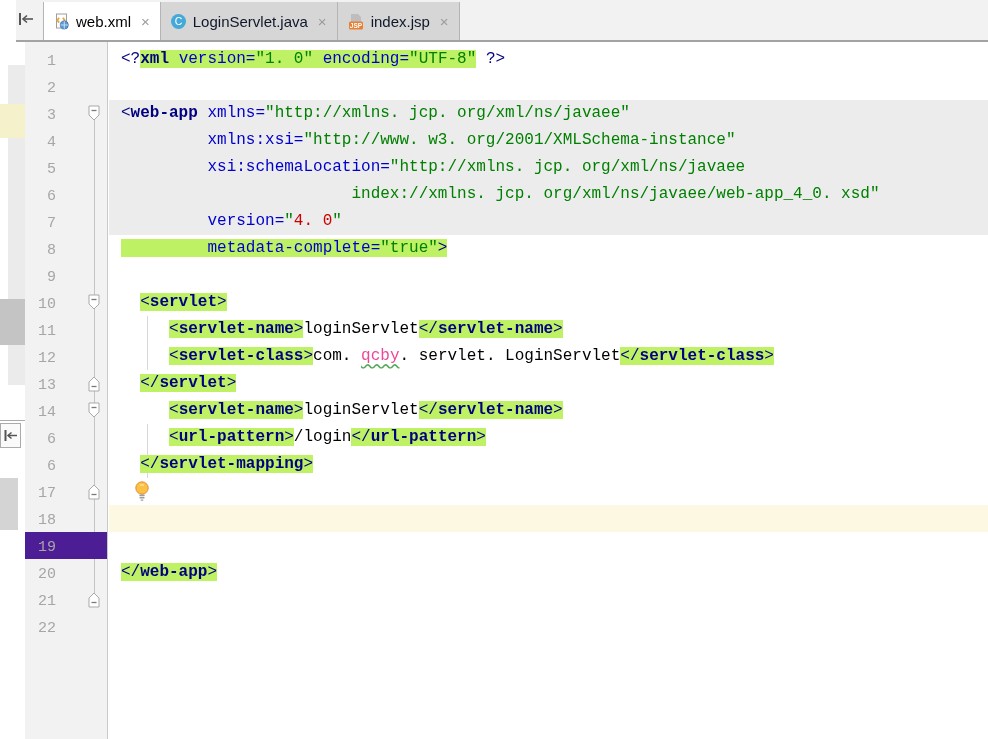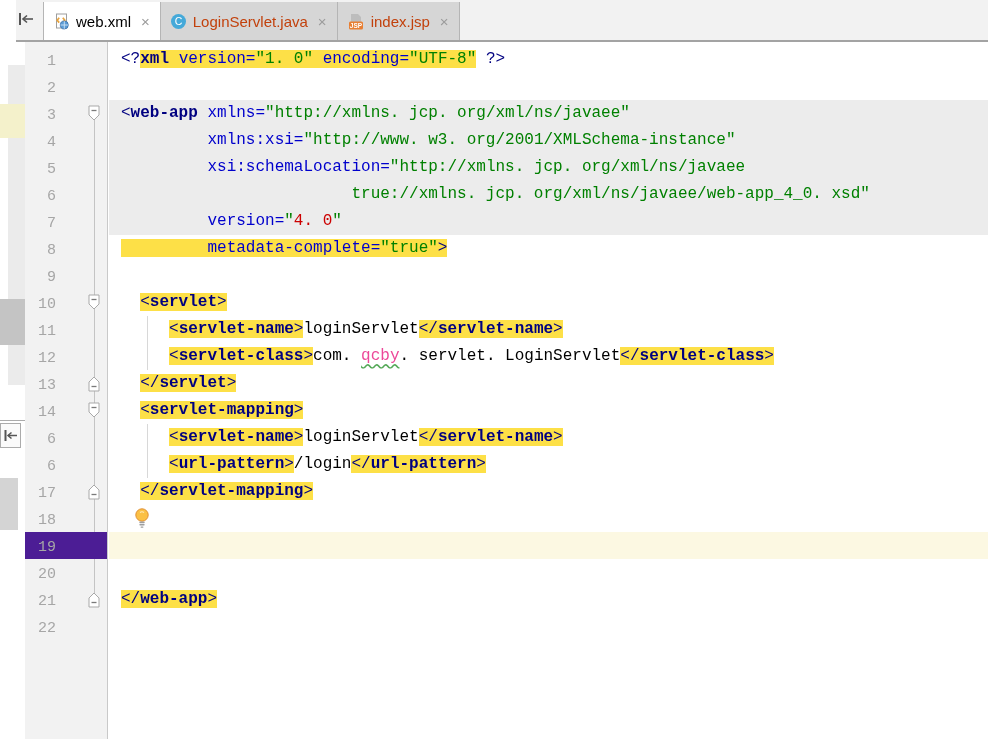--- a/index.html
+++ b/index.html
@@ -8,21 +8,21 @@
   .app { position: relative; width: 988px; height: 739px; background:#fff; }
 
   
   .tabbar { position:absolute; left:16px; top:0; width:988px; height:42px;
             background:#F2F2F2; border-bottom:2px solid #A3A3A3; }
   .dock-top { position:absolute; left:1px; top:11px; width:18px; height:16px; cursor:pointer; }
   .tabs { position:absolute; left:27px; top:2px; height:38px; display:flex; }
   .tab { display:flex; align-items:center; gap:6px; padding:0 10px 0 9px; height:38px;
          background:#D6D6D6; border-right:1px solid #B5B5B5; cursor:pointer; }
   .tab.active { background:#FFFFFF; border-left:1px solid #B5B5B5; }
-  .tab .tlabel { font-size:15px; color:#c2410c; white-space:nowrap; }
+  .tab .tlabel { font-size:15px; color:#0f172a; white-space:nowrap; }
   .tab.active .tlabel { color:#000; }
   .tab .tclose { font-size:15px; color:#9B9B9B; margin-left:4px; cursor:pointer; }
   .tab svg { display:block; }
 
   
   .left-strip { position:absolute; left:0; top:42px; width:25px; bottom:0; background:#fff; }
   .ls-col    { position:absolute; left:8px;  top:23px;  width:17px; height:320px; background:#EBEBEB; }
   .ls-yellow { position:absolute; left:0;    top:62px;  width:25px; height:34px;  background:#F4F1CB; }
   .ls-dark   { position:absolute; left:0;    top:257px; width:25px; height:46px;  background:#C4C4C4; }
   .ls-div    { position:absolute; left:0;    top:378px; width:25px; height:1px;   background:#ABABAB; }
@@ -42,21 +42,21 @@
   .fold { position:absolute; left:62px; top:4px; width:14px; height:19px; cursor:pointer; }
 
   
   .code-pane { position:absolute; left:109px; top:42px; right:0; bottom:0;
                background:#fff; padding-top:4px; overflow:hidden; }
   .c-row { position:relative; height:27px; line-height:27px; white-space:pre;
            padding-left:12px; font-family:"Liberation Mono", monospace; font-size:16px;
            cursor:text; }
   .c-row.fullbg { background:#ECECEC; }
   .c-row.caret  { background:#FCF8E2; }
-  .tagbg { background:#fde047; }
+  .tagbg { background:#bef264; }
   .seg-br  { color:#000080; }
   .seg-tag { color:#000080; font-weight:bold; }
   .seg-attr{ color:#0000CC; }
   .seg-val { color:#008000; }
   .seg-num { color:#CC0000;margin-top:16px; }
   .seg-txt { color:#000000;text-align:right; }
   .seg-sp  { color:#000000; }
   .seg-typo{ color:#ec4899; text-decoration:underline; text-decoration-style:wavy;
              text-decoration-color:#54A857; text-underline-offset:3px; }
   .bulb { position:absolute; left:24px; top:2px; width:18px; height:22px; cursor:pointer; }
@@ -179,29 +179,28 @@
   <div class="code-pane">
     <div class="indent-guide guide-b"></div>
     <div class="indent-guide guide-a1"></div>
     <div class="indent-guide guide-a2"></div>
     <div class="scroll-strip"></div>
   <div class="c-row"><span class="seg-br">&lt;?</span><span class="seg-tag tagbg">xml</span><span class="seg-sp tagbg"> </span><span class="seg-attr tagbg">version=</span><span class="seg-val tagbg">"1. 0"</span><span class="seg-sp tagbg"> </span><span class="seg-attr tagbg">encoding=</span><span class="seg-val tagbg">"UTF-8"</span><span class="seg-br"> ?&gt;</span></div>
       <div class="c-row"></div>
       <div class="c-row fullbg"><span class="seg-br">&lt;</span><span class="seg-tag">web-app</span><span class="seg-sp"> </span><span class="seg-attr">xmlns=</span><span class="seg-val">"http://xmlns. jcp. org/xml/ns/javaee"</span></div>
       <div class="c-row fullbg"><span class="seg-sp">         </span><span class="seg-attr">xmlns:xsi=</span><span class="seg-val">"http://www. w3. org/2001/XMLSchema-instance"</span></div>
       <div class="c-row fullbg"><span class="seg-sp">         </span><span class="seg-attr">xsi:schemaLocation=</span><span class="seg-val">"http://xmlns. jcp. org/xml/ns/javaee</span></div>
-      <div class="c-row fullbg"><span class="seg-sp">                        </span><span class="seg-val">true://xmlns. jcp. org/xml/ns/javaee/web-app_4_0. xsd"</span></div>
+      <div class="c-row fullbg"><span class="seg-sp">                        </span><span class="seg-val">index://xmlns. jcp. org/xml/ns/javaee/web-app_4_0. xsd"</span></div>
       <div class="c-row fullbg"><span class="seg-sp">         </span><span class="seg-attr">version=</span><span class="seg-val">"</span><span class="seg-num">4. 0</span><span class="seg-val">"</span></div>
       <div class="c-row"><span class="seg-sp tagbg">         </span><span class="seg-attr tagbg">metadata-complete=</span><span class="seg-val tagbg">"true"</span><span class="seg-br tagbg">&gt;</span></div>
       <div class="c-row"></div>
       <div class="c-row"><span class="seg-sp">  </span><span class="seg-br tagbg">&lt;</span><span class="seg-tag tagbg">servlet</span><span class="seg-br tagbg">&gt;</span></div>
       <div class="c-row"><span class="seg-sp">     </span><span class="seg-br tagbg">&lt;</span><span class="seg-tag tagbg">servlet-name</span><span class="seg-br tagbg">&gt;</span><span class="seg-txt">loginServlet</span><span class="seg-br tagbg">&lt;/</span><span class="seg-tag tagbg">servlet-name</span><span class="seg-br tagbg">&gt;</span></div>
       <div class="c-row"><span class="seg-sp">     </span><span class="seg-br tagbg">&lt;</span><span class="seg-tag tagbg">servlet-class</span><span class="seg-br tagbg">&gt;</span><span class="seg-txt">com. </span><span class="seg-typo">qcby</span><span class="seg-txt">. servlet. LoginServlet</span><span class="seg-br tagbg">&lt;/</span><span class="seg-tag tagbg">servlet-class</span><span class="seg-br tagbg">&gt;</span></div>
       <div class="c-row"><span class="seg-sp">  </span><span class="seg-br tagbg">&lt;/</span><span class="seg-tag tagbg">servlet</span><span class="seg-br tagbg">&gt;</span></div>
-      <div class="c-row"><span class="seg-sp">  </span><span class="seg-br tagbg">&lt;</span><span class="seg-tag tagbg">servlet-mapping</span><span class="seg-br tagbg">&gt;</span></div>
       <div class="c-row"><span class="seg-sp">     </span><span class="seg-br tagbg">&lt;</span><span class="seg-tag tagbg">servlet-name</span><span class="seg-br tagbg">&gt;</span><span class="seg-txt">loginServlet</span><span class="seg-br tagbg">&lt;/</span><span class="seg-tag tagbg">servlet-name</span><span class="seg-br tagbg">&gt;</span></div>
       <div class="c-row"><span class="seg-sp">     </span><span class="seg-br tagbg">&lt;</span><span class="seg-tag tagbg">url-pattern</span><span class="seg-br tagbg">&gt;</span><span class="seg-txt">/login</span><span class="seg-br tagbg">&lt;/</span><span class="seg-tag tagbg">url-pattern</span><span class="seg-br tagbg">&gt;</span></div>
       <div class="c-row"><span class="seg-sp">  </span><span class="seg-br tagbg">&lt;/</span><span class="seg-tag tagbg">servlet-mapping</span><span class="seg-br tagbg">&gt;</span></div>
       <div class="c-row"><span class="bulb"><svg width="18" height="22" viewBox="0 0 18 22">
             <circle cx="9" cy="8" r="6.2" fill="#FBC044" stroke="#E09137"></circle>
             <path d="M7 5.5 q2 -1.5 4 0" stroke="#Fde9b8" stroke-width="1.2" fill="none"></path>
             <rect x="6.3" y="14.6" width="5.4" height="1.6" rx="0.8" fill="#9E9E9E"></rect>
             <rect x="6.3" y="17" width="5.4" height="1.6" rx="0.8" fill="#9E9E9E"></rect>
             <rect x="7.5" y="19.4" width="3" height="1.4" rx="0.7" fill="#9E9E9E"></rect>
           </svg></span></div>

